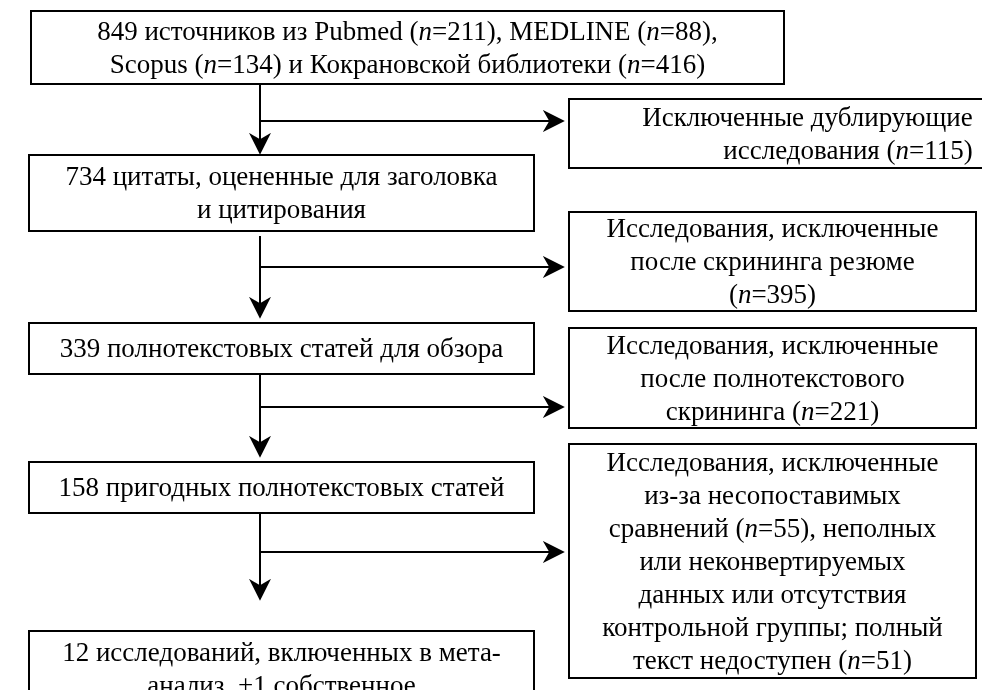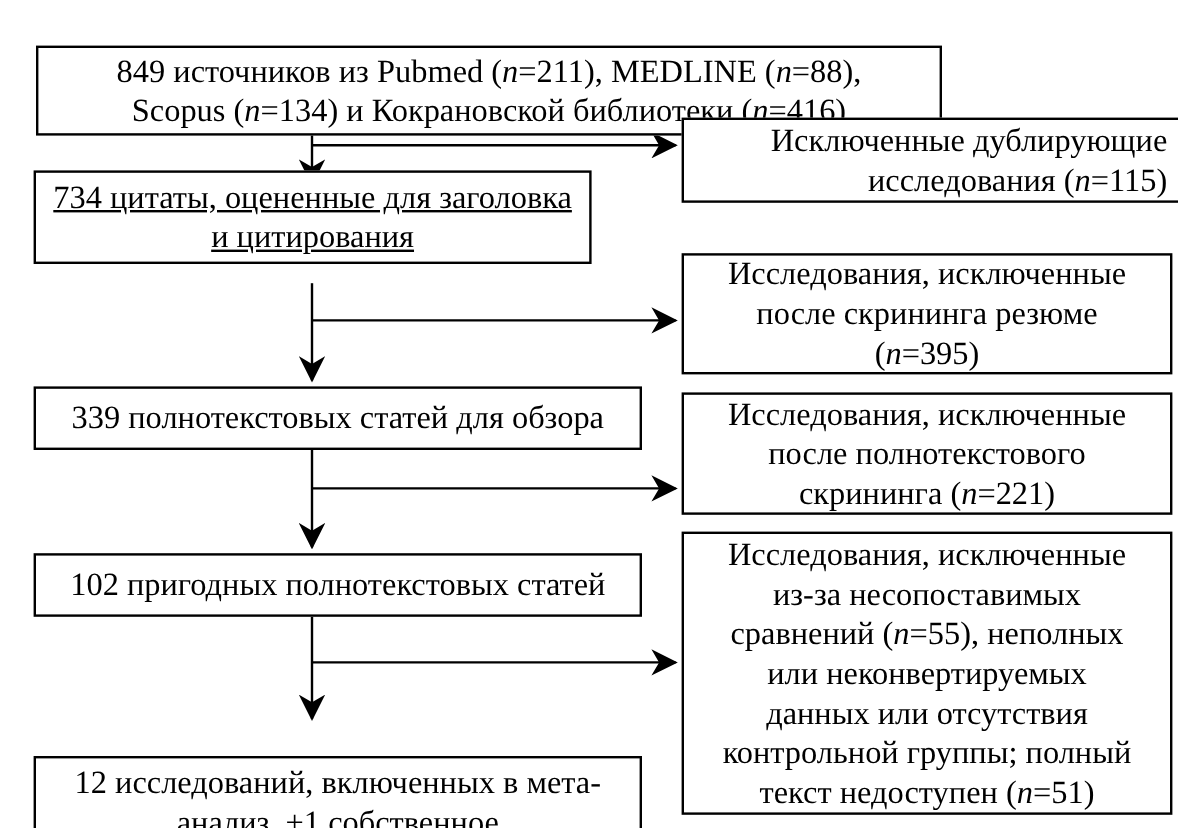--- a/index.html
+++ b/index.html
@@ -31,22 +31,22 @@
     display: flex;
     align-items: center;
     justify-content: center;
     text-align: center;
     font-size: 27px;
     line-height: 33px;
     white-space: pre-line;
     padding: 1px 4px;
   }
   
-  .a1 { left: 30px;  top: 10px;  width: 755px; height: 75px; margin-top: 28px; }
-  .a2 { left: 28px;  top: 142px; width: 465px; height: 78px; text-decoration: underline; }
+  .a1 { left: 30px;  top: 10px;  width: 755px; height: 75px; }
+  .a2 { left: 28px;  top: 154px; width: 507px; height: 78px; }
   .a3 { left: 28px;  top: 322px; width: 507px; height: 53px; align-items: center; }
   .a4 { left: 28px;  top: 461px; width: 507px; height: 53px; }
   .a5 { left: 28px;  top: 604px; width: 507px; height: 78px; margin-top: 26px; }
   
   .b1 { left: 568px; top: 98px;  width: 479px; height: 71px; text-align: right; }
   .b2 { left: 568px; top: 211px; width: 409px; height: 101px; }
   .b3 { left: 568px; top: 327px; width: 409px; height: 102px; }
   .b4 { left: 568px; top: 443px; width: 409px; height: 236px; }
 </style>
 </head>
@@ -75,21 +75,21 @@
   <div class="box a1">
     <span>849 источников из Pubmed (<i>n</i>=211), MEDLINE (<i>n</i>=88),<br>Scopus (<i>n</i>=134) и Кокрановской библиотеки (<i>n</i>=416)</span>
   </div>
   <div class="box a2">
     <span>734 цитаты, оцененные для заголовка<br>и цитирования</span>
   </div>
   <div class="box a3">
     <span>339 полнотекстовых статей для обзора</span>
   </div>
   <div class="box a4">
-    <span>102 пригодных полнотекстовых статей</span>
+    <span>158 пригодных полнотекстовых статей</span>
   </div>
   <div class="box a5">
     <span>12 исследований, включенных в мета-<br>анализ, +1 собственное</span>
   </div>
 
   <div class="box b1">
     <span>Исключенные дублирующие<br>исследования (<i>n</i>=115)</span>
   </div>
   <div class="box b2">
     <span>Исследования, исключенные<br>после скрининга резюме<br>(<i>n</i>=395)</span>

